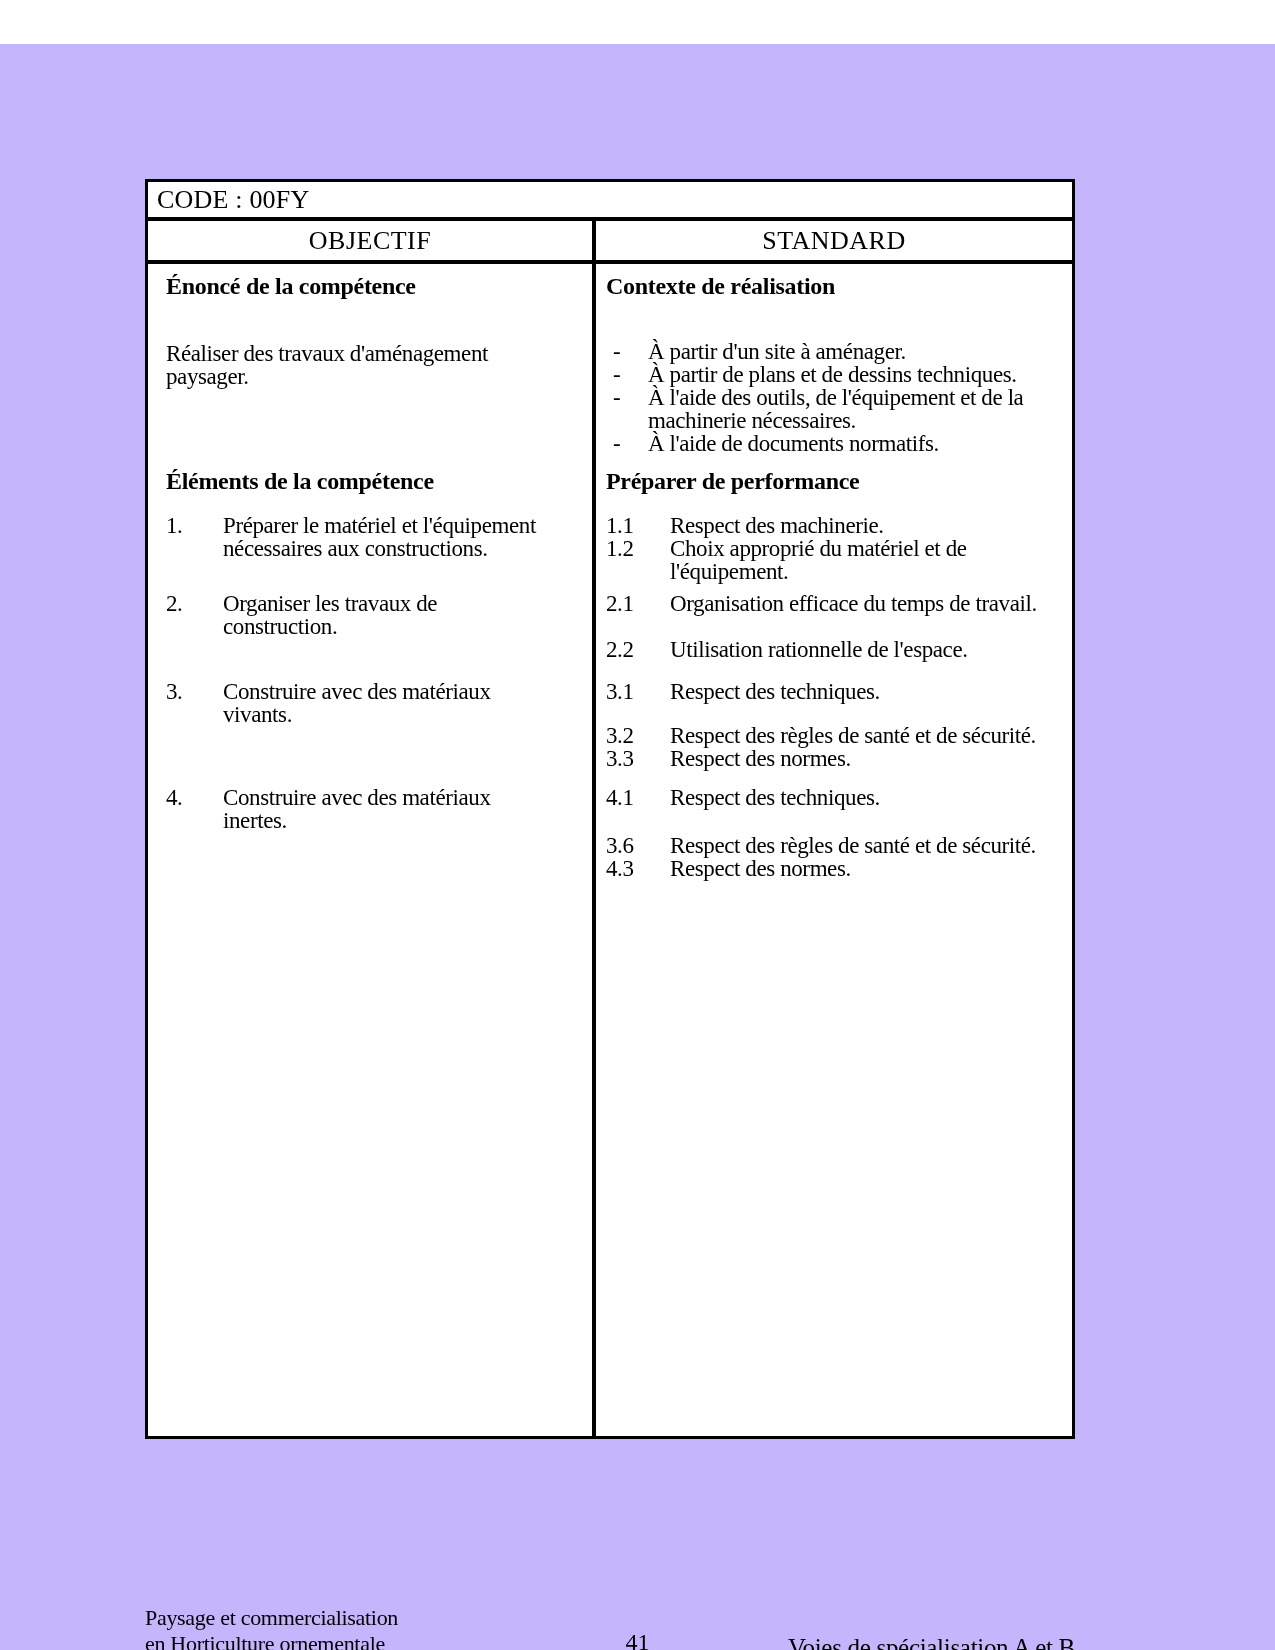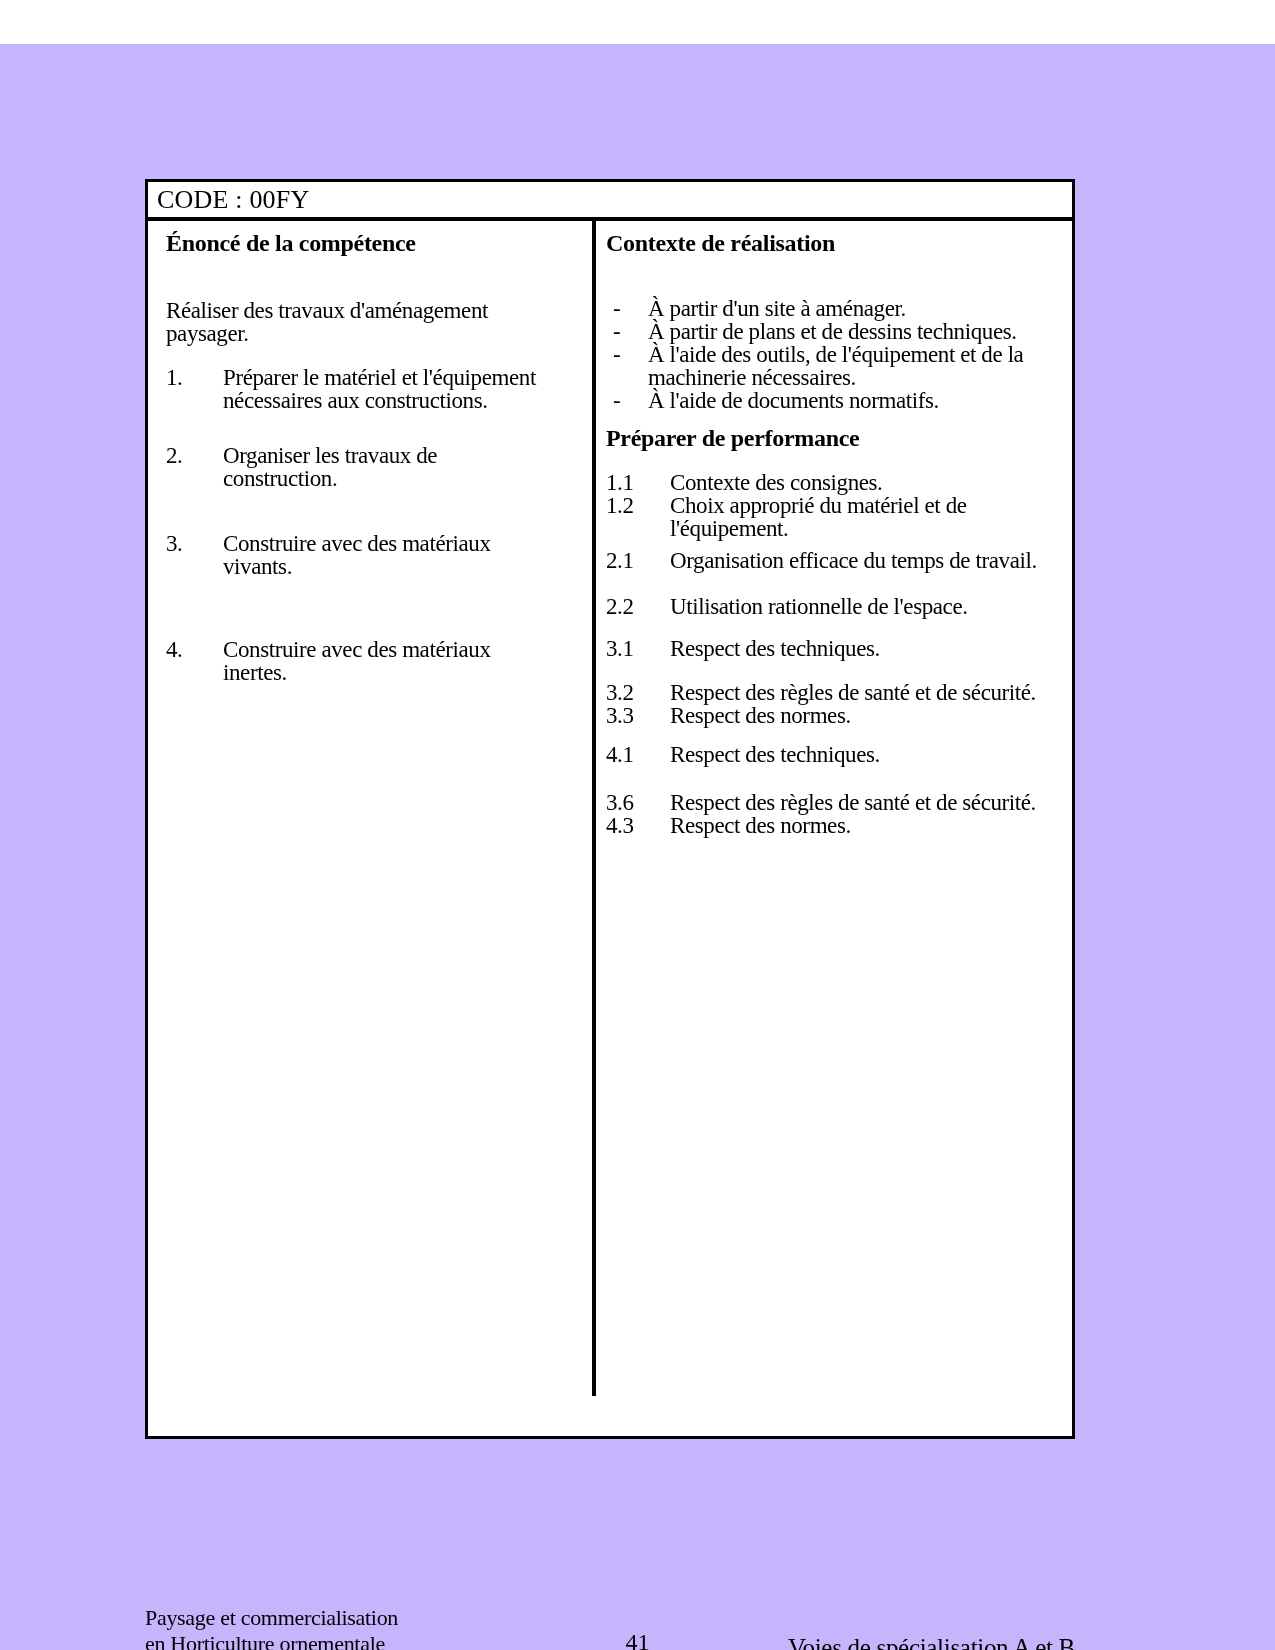--- a/index.html
+++ b/index.html
@@ -124,28 +124,34 @@
 <body>
 
 <div class="page">
 
   <div class="doc-table">
 
     <div class="row-code">
       <span>CODE : 00FY</span>
     </div>
 
+    <div class="row-headers">
+      <div class="hdr-cell cell-left">OBJECTIF</div>
+      <div class="vdiv"></div>
+      <div class="hdr-cell cell-right">STANDARD</div>
+    </div>
 
     <div class="row-body">
 
       <div class="cell-left body-left bt">
         <div class="heading">Énoncé de la compétence</div>
         <div class="enonce-text multiline">Réaliser des travaux d'aménagement
 paysager.</div>
 
+        <div class="heading elements-heading">Éléments de la compétence</div>
         <div class="obj-list">
           <div class="obj-item">
             <span class="num">1.</span>
             <span class="txt multiline">Préparer le matériel et l'équipement
 nécessaires aux constructions.</span>
           </div>
           <div class="obj-item">
             <span class="num">2.</span>
             <span class="txt multiline">Organiser les travaux de
 construction.</span>
@@ -187,21 +193,21 @@
             <span class="txt multiline">À l'aide de documents normatifs.</span>
           </div>
         </div>
 
         <div class="heading criteres-heading">Préparer de performance</div>
 
         <div class="crit-list">
           <div class="crit-group">
             <div class="crit-row">
               <span class="num">1.1</span>
-              <span class="txt multiline">Contexte des consignes.</span>
+              <span class="txt multiline">Respect des machinerie.</span>
             </div>
             <div class="crit-row">
               <span class="num">1.2</span>
               <span class="txt multiline">Choix approprié du matériel et de
 l'équipement.</span>
             </div>
           </div>
           <div class="crit-group">
             <div class="crit-row">
               <span class="num">2.1</span>

